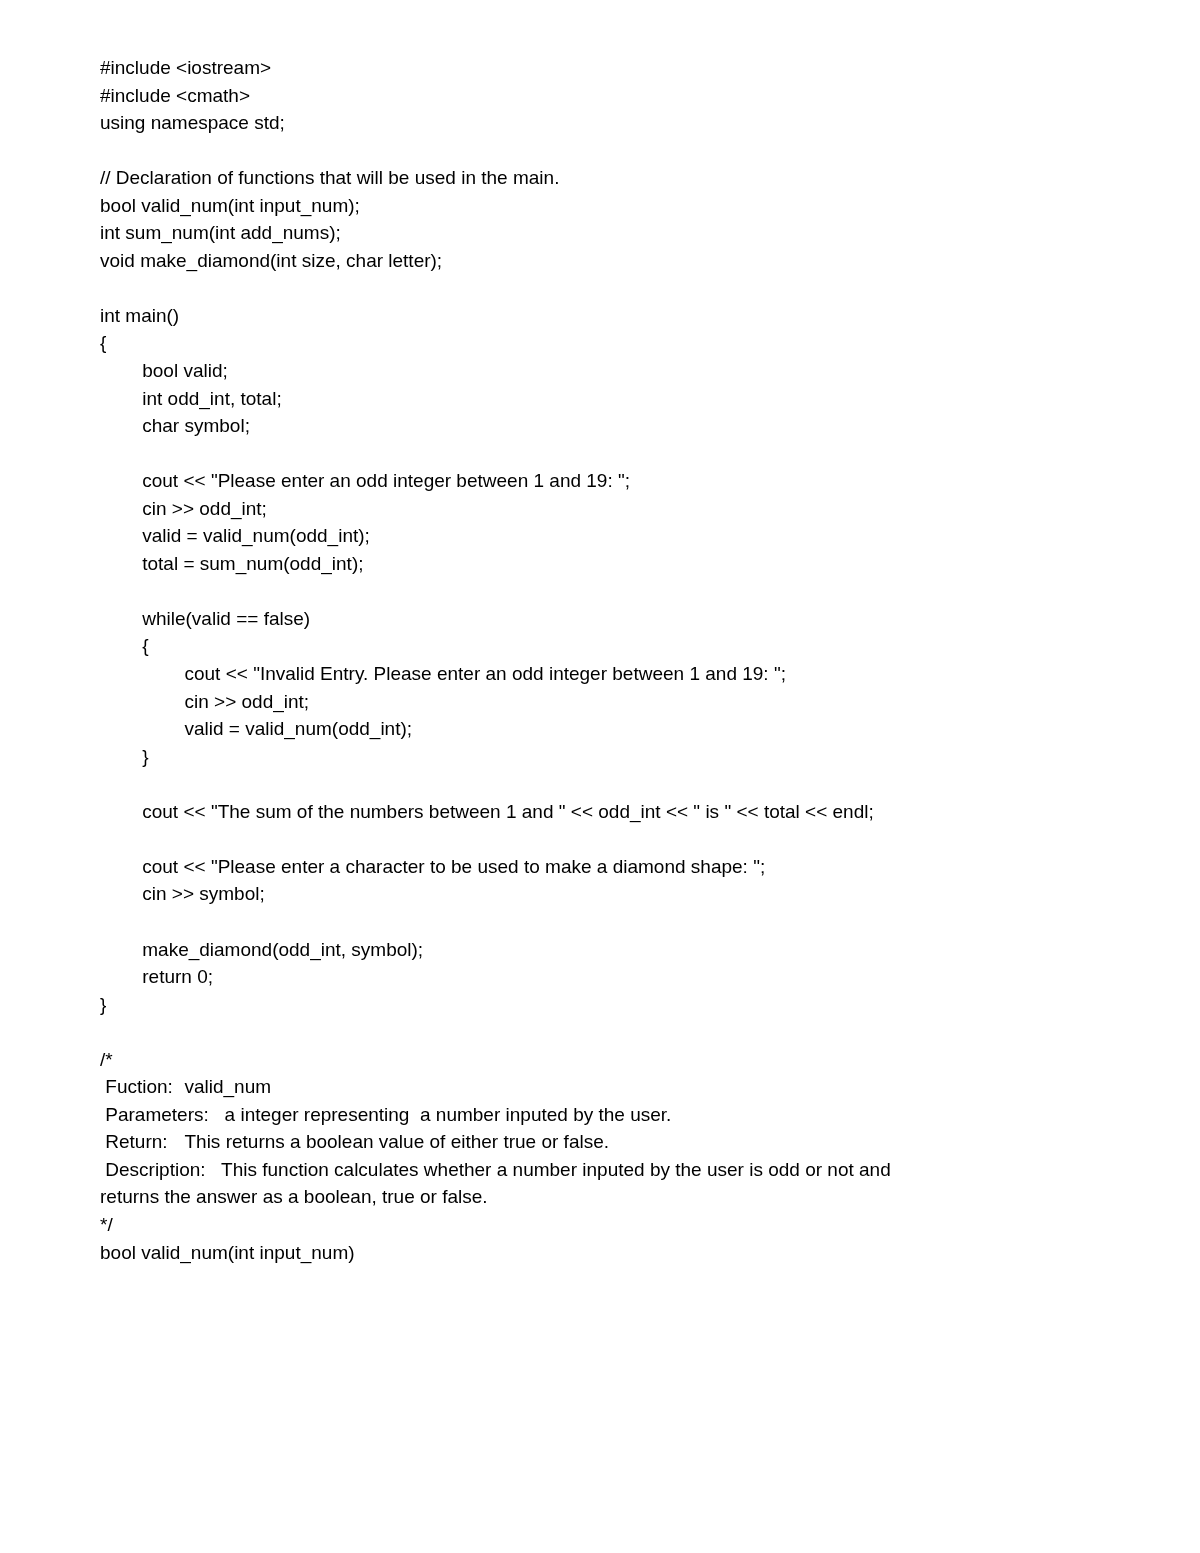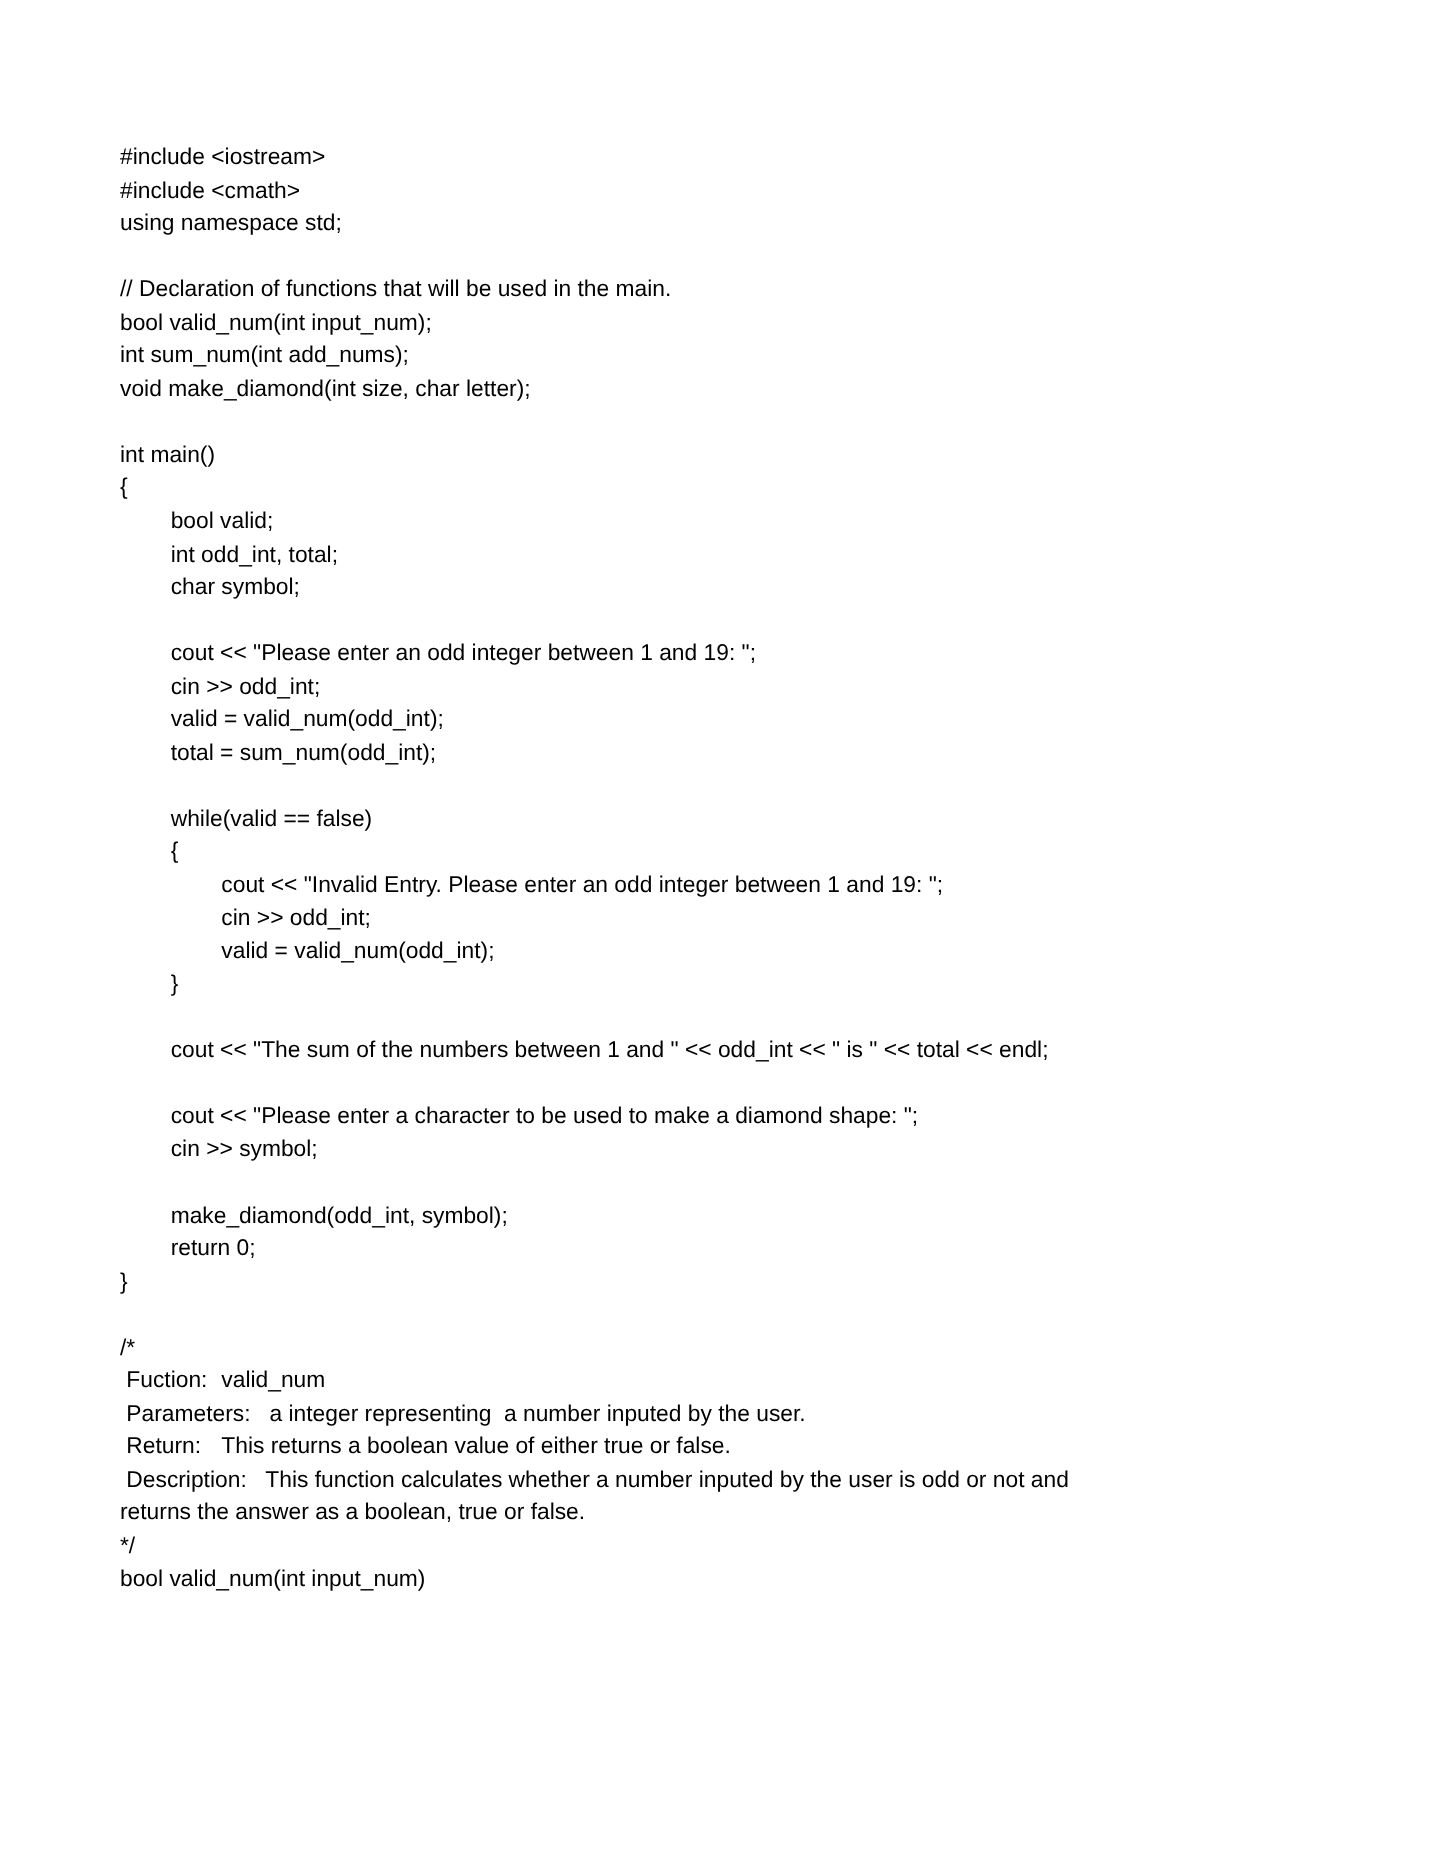--- a/index.html
+++ b/index.html
@@ -5,21 +5,21 @@
   body {
     margin: 0;
     padding: 0;
     background: #ffffff;
     font-family: Arial, Helvetica, sans-serif;
   }
   .page {
     width: 1200px;
     min-height: 1553px;
     box-sizing: border-box;
-    padding: 118px 100px 100px 100px;
+    padding: 54px 100px 100px 100px;
     background: #ffffff;
   }
   .code {
     font-family: Arial, Helvetica, sans-serif;
     font-size: 19px;
     line-height: 1.45;
     color: #000000;
     white-space: pre;
     tab-size: 8;
   }

